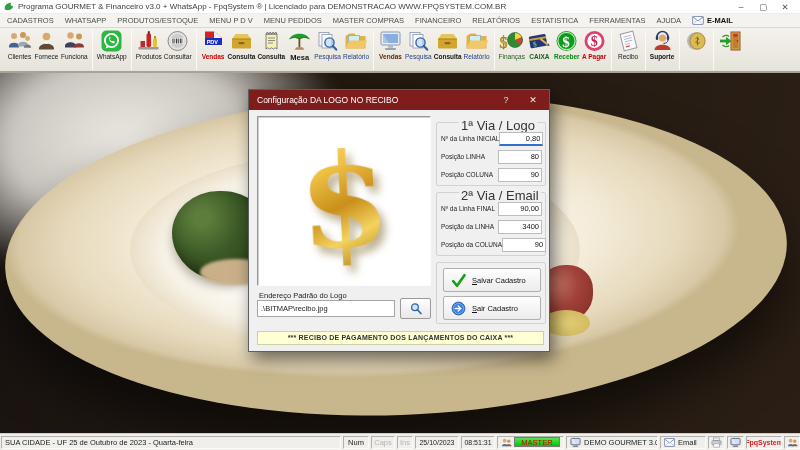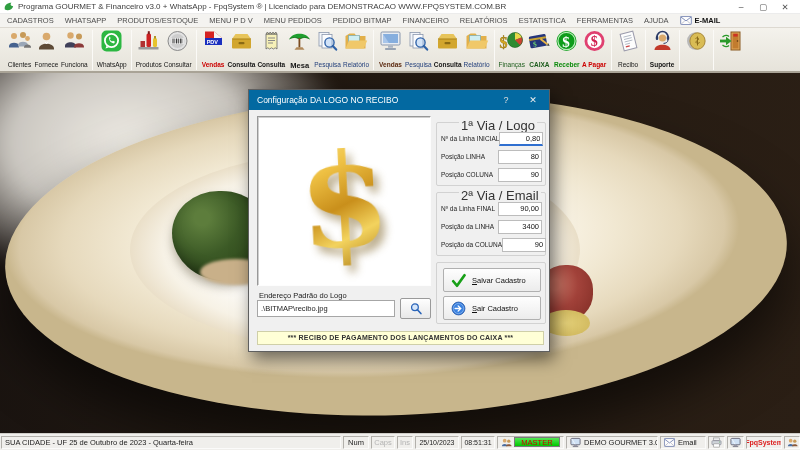--- a/index.html
+++ b/index.html
@@ -18,21 +18,21 @@
   .menubar{position:absolute;top:14px;left:0;width:800px;height:14px;background:#f4f3f0;display:flex;align-items:center;gap:11px;padding:0 7px;border-bottom:1px solid #ddd9d1}
   .menu-item{font-size:7.5px;color:#4c4c4c;white-space:nowrap;cursor:pointer}
   .menu-item.email{font-weight:bold;color:#101010;display:flex;align-items:center;gap:3px}
   .menu-item.email .ic{width:12px;height:9px;display:inline-block}
 
   
   .toolbar{position:absolute;top:28px;left:0;width:800px;height:45px;background:linear-gradient(#f4f2ec,#e6e3da);border-bottom:2px solid #a9a396;display:flex;align-items:flex-start;padding:2px 0 0 6px;overflow:hidden}
   .tb-btn{display:flex;flex-direction:column;align-items:center;min-width:27px;padding:0 1px;cursor:pointer}
   .tb-ic{width:25px;height:22px;display:block}
   .ic svg{width:100%;height:100%;display:block}
-  .tb-label{font-size:6.5px;color:#151515;margin-top:9px;white-space:nowrap}
+  .tb-label{font-size:6.5px;color:#151515;margin-top:1px;white-space:nowrap}
   .tb-sep{width:1px;height:40px;background:#c7c2b5;border-right:1px solid #fbfaf7;margin:0 3px;flex:0 0 auto}
   .tb-pdv-icon .tb-label{color:#c00;font-weight:bold}
   .tb-drawer-icon .tb-label,.tb-receipt-note-icon .tb-label,.tb-support-icon .tb-label{font-weight:bold}
   .tb-table-icon .tb-label{font-weight:bold;font-size:7.5px}
   .tb-search-docs-icon .tb-label,.tb-report-folder-icon .tb-label{color:#24407c}
   .tb-sales-monitor-icon .tb-label{color:#5c2a10;font-weight:bold}
   .tb-finance-icon .tb-label{color:#1c5c1c}
   .tb-cashbook-icon .tb-label{color:#1c5c1c;font-weight:bold}
   .tb-receive-icon .tb-label{color:#0a8a0a;font-weight:bold}
   .tb-pay-icon .tb-label{color:#c00;font-weight:bold}
@@ -44,21 +44,21 @@
   .plate{left:5px;top:22px;width:782px;height:320px;background:radial-gradient(closest-side at 47% 44%,#ffffff 26%,#fbf6ea 46%,#f1e8d2 66%,#e6d9bc 84%,#d8c8a6 96%,#c8b68c 100%);box-shadow:0 30px 50px rgba(0,0,0,.55);transform:rotate(-2deg)}
   .plate-well{left:130px;top:77px;width:450px;height:200px;background:radial-gradient(closest-side,#ffffff 55%,#f7f2e6 85%,#eadfc8 100%)}
   .sauce{left:300px;top:38px;width:160px;height:48px;background:#6b4a33;filter:blur(7px);opacity:.5}
   .broccoli{left:172px;top:118px;width:100px;height:90px;border-radius:48% 52% 45% 55%;background:radial-gradient(circle at 30% 30%,#5d7d3c 8%,#3c5a26 40%,#2c4619 75%,#23380f 100%);box-shadow:inset -6px -8px 14px rgba(0,0,0,.45),0 6px 10px rgba(60,50,20,.35)}
   .broccoli-stem{left:200px;top:186px;width:72px;height:26px;background:#c9b089;filter:blur(1.5px)}
   .meat{left:535px;top:192px;width:58px;height:56px;border-radius:55% 45% 50% 50%;background:radial-gradient(circle at 35% 35%,#c06a5c 10%,#a2423a 45%,#7c2a22 100%);filter:blur(.6px)}
   .lemon{left:542px;top:237px;width:48px;height:26px;background:radial-gradient(#e3cf78,#cdb458);filter:blur(.6px)}
 
   
   .dialog{position:absolute;left:248px;top:89px;width:302px;height:263px;background:#f0f0f0;border:1px solid #5f5f5f;box-shadow:4px 7px 16px rgba(0,0,0,.55);z-index:5}
-  .dlg-title{height:20px;background:#0369a1;display:flex;align-items:center;color:#fff;padding-left:8px;cursor:default}
+  .dlg-title{height:20px;background:#7f1d1d;display:flex;align-items:center;color:#fff;padding-left:8px;cursor:default}
   .dlg-title-text{font-size:8.5px}
   .dlg-help{margin-left:auto;width:26px;text-align:center;font-size:9px;color:#ddd;cursor:pointer}
   .dlg-close{width:30px;text-align:center;font-size:9px;color:#eee;cursor:pointer;padding-right:2px}
   .dlg-body{position:relative;height:243px}
   .img-frame{position:absolute;left:8px;top:6px;width:174px;height:170px;background:#fff;border:1px solid;border-color:#989898 #fdfdfd #fdfdfd #989898;box-shadow:inset 1px 1px 0 #cfcfcf;display:flex;align-items:center;justify-content:center;overflow:hidden}
   .dollar{font-family:"DejaVu Serif","Liberation Serif",serif;font-size:130px;font-weight:bold;line-height:150px;transform:rotate(-3deg);color:#e2ac25;background:linear-gradient(155deg,#f9e07a 8%,#eec043 30%,#c98f1b 52%,#f3d35e 70%,#a8740f 95%);-webkit-background-clip:text;background-clip:text;-webkit-text-fill-color:transparent;filter:drop-shadow(5px 7px 4px rgba(110,80,10,.45))}
   .path-label{position:absolute;left:10px;top:181px;font-size:7.5px;color:#222}
   .path-input{position:absolute;left:8px;top:190px;width:138px;height:17px;border:1px solid #a6a6a6;font-size:7.5px;padding:0 3px;color:#222;background:#fff;font-family:inherit}
   .path-search{position:absolute;left:151px;top:188px;width:31px;height:21px;border:1px solid #9a9a9a;background:linear-gradient(#fefefe,#e8e8e8);border-radius:2px;display:flex;align-items:center;justify-content:center;cursor:pointer}
   .path-search .ic{width:14px;height:14px}
@@ -115,21 +115,21 @@
       <span>✕</span>
     </span>
   </div>
 
   <div class="menubar">
     <span class="menu-item">CADASTROS</span>
     <span class="menu-item">WHATSAPP</span>
     <span class="menu-item">PRODUTOS/ESTOQUE</span>
     <span class="menu-item">MENU P D V</span>
     <span class="menu-item">MENU PEDIDOS</span>
-    <span class="menu-item">PEDIDO BITMAP</span>
+    <span class="menu-item">MASTER COMPRAS</span>
     <span class="menu-item">FINANCEIRO</span>
     <span class="menu-item">RELATÓRIOS</span>
     <span class="menu-item">ESTATISTICA</span>
     <span class="menu-item">FERRAMENTAS</span>
     <span class="menu-item">AJUDA</span>
     <span class="menu-item email">
       <span class="ic">
           <svg viewBox="0 0 14 11">
             <rect x=".5" y=".5" width="13" height="10" rx="1" fill="#fdfdfd" stroke="#6677aa"></rect>
             <path d="M.5 1l6.5 5L13.5 1" fill="none" stroke="#6677aa"></path>

